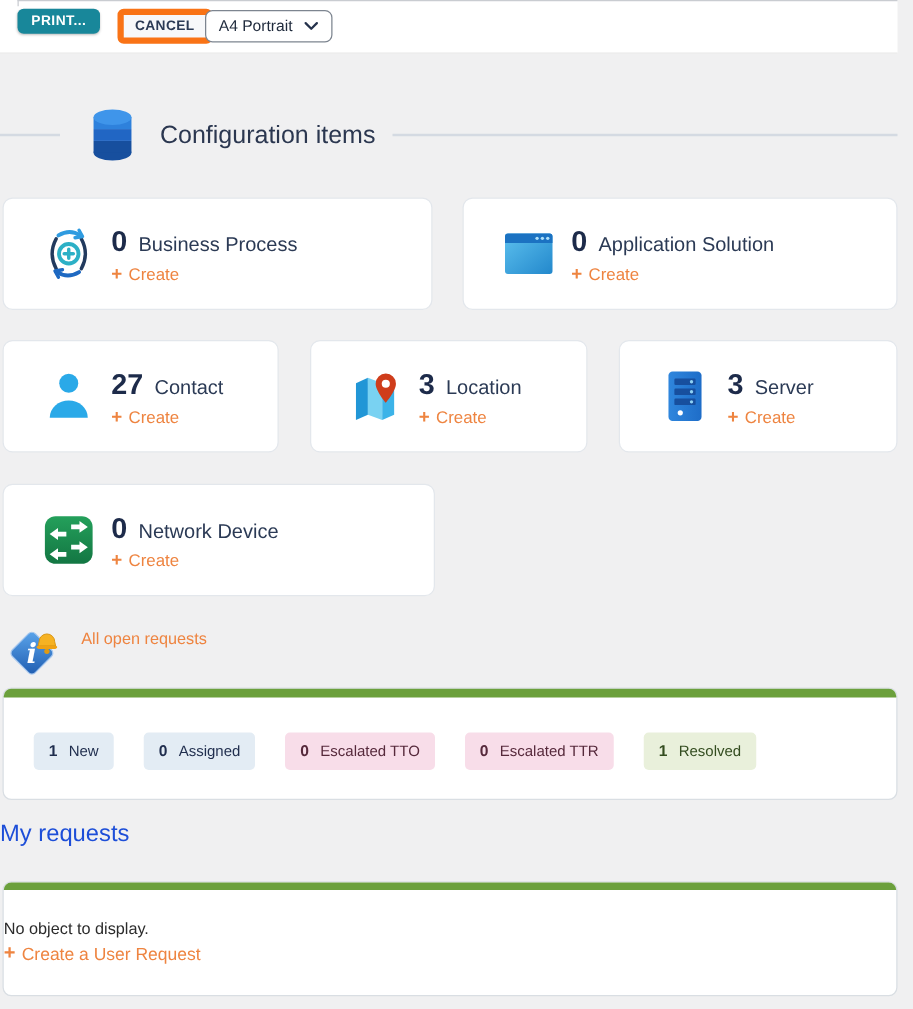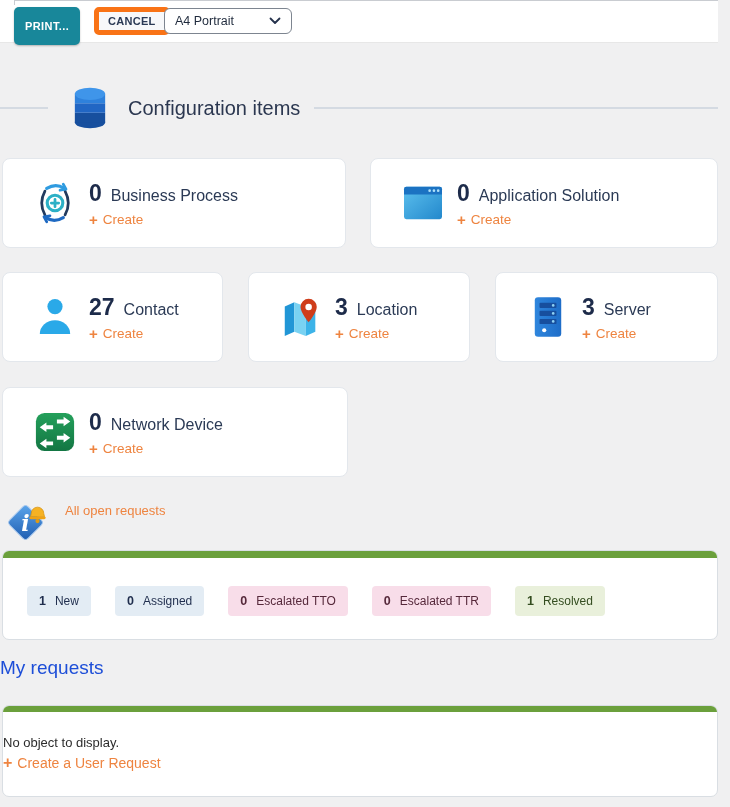--- a/index.html
+++ b/index.html
@@ -6,33 +6,33 @@
   body{
     width:730px;height:807px;position:relative;overflow:hidden;
     background:#f0f0f1;
     font-family:"Liberation Sans",sans-serif;color:#25324c;
   }
   
   .toolbar{position:absolute;left:0;top:0;width:718px;height:42px;background:#fff;border-bottom:1px solid #e7e7e7;}
   .toolbar-topline{position:absolute;left:14px;top:0;width:704px;height:1px;background:#c9ccd1;}
   .toolbar-tick{position:absolute;left:14px;top:0;width:1px;height:5px;background:#c9ccd1;}
   .btn-print{
-    position:absolute;left:14px;top:7px;height:38px;padding:0 11px;
+    position:absolute;left:14px;top:7px;height:20px;padding:0 11px;
     background:#18879a;color:#fff;font-size:11px;font-weight:bold;letter-spacing:.4px;
     border:none;border-radius:5px;box-shadow:0 1px 2px rgba(0,0,0,.25);cursor:pointer;
     font-family:"Liberation Sans",sans-serif;
   }
   .btn-cancel{
     position:absolute;left:94px;top:7px;height:28px;padding:0 9px;
     background:#f7f8fa;color:#2b3a55;font-size:11px;font-weight:bold;letter-spacing:.3px;
     border:5px solid #f97316;border-radius:5px;box-sizing:border-box;cursor:pointer;
     font-family:"Liberation Sans",sans-serif;
   }
   .select{
-    position:absolute;left:164px;top:8px;width:128px;height:26px;background:#fff;
+    position:absolute;left:164px;top:8px;width:102px;height:26px;background:#fff;
     border:1px solid #7d8590;border-radius:6px;box-sizing:border-box;
     display:flex;align-items:center;justify-content:space-between;
     padding:0 10px;font-size:12.5px;color:#1f2a3c;cursor:pointer;
   }
   
   .section-header{position:absolute;left:0;top:84px;width:718px;height:48px;display:flex;align-items:center;}
   .hr-left{width:48px;height:2px;background:#d4dae2;}
   .hdr-icon{margin-left:24px;display:flex;}
   .hdr-title{margin-left:20px;font-size:20px;font-weight:500;color:#2b3750;white-space:nowrap;}
   .hr-right{flex:1;margin-left:14px;height:2px;background:#d4dae2;}

